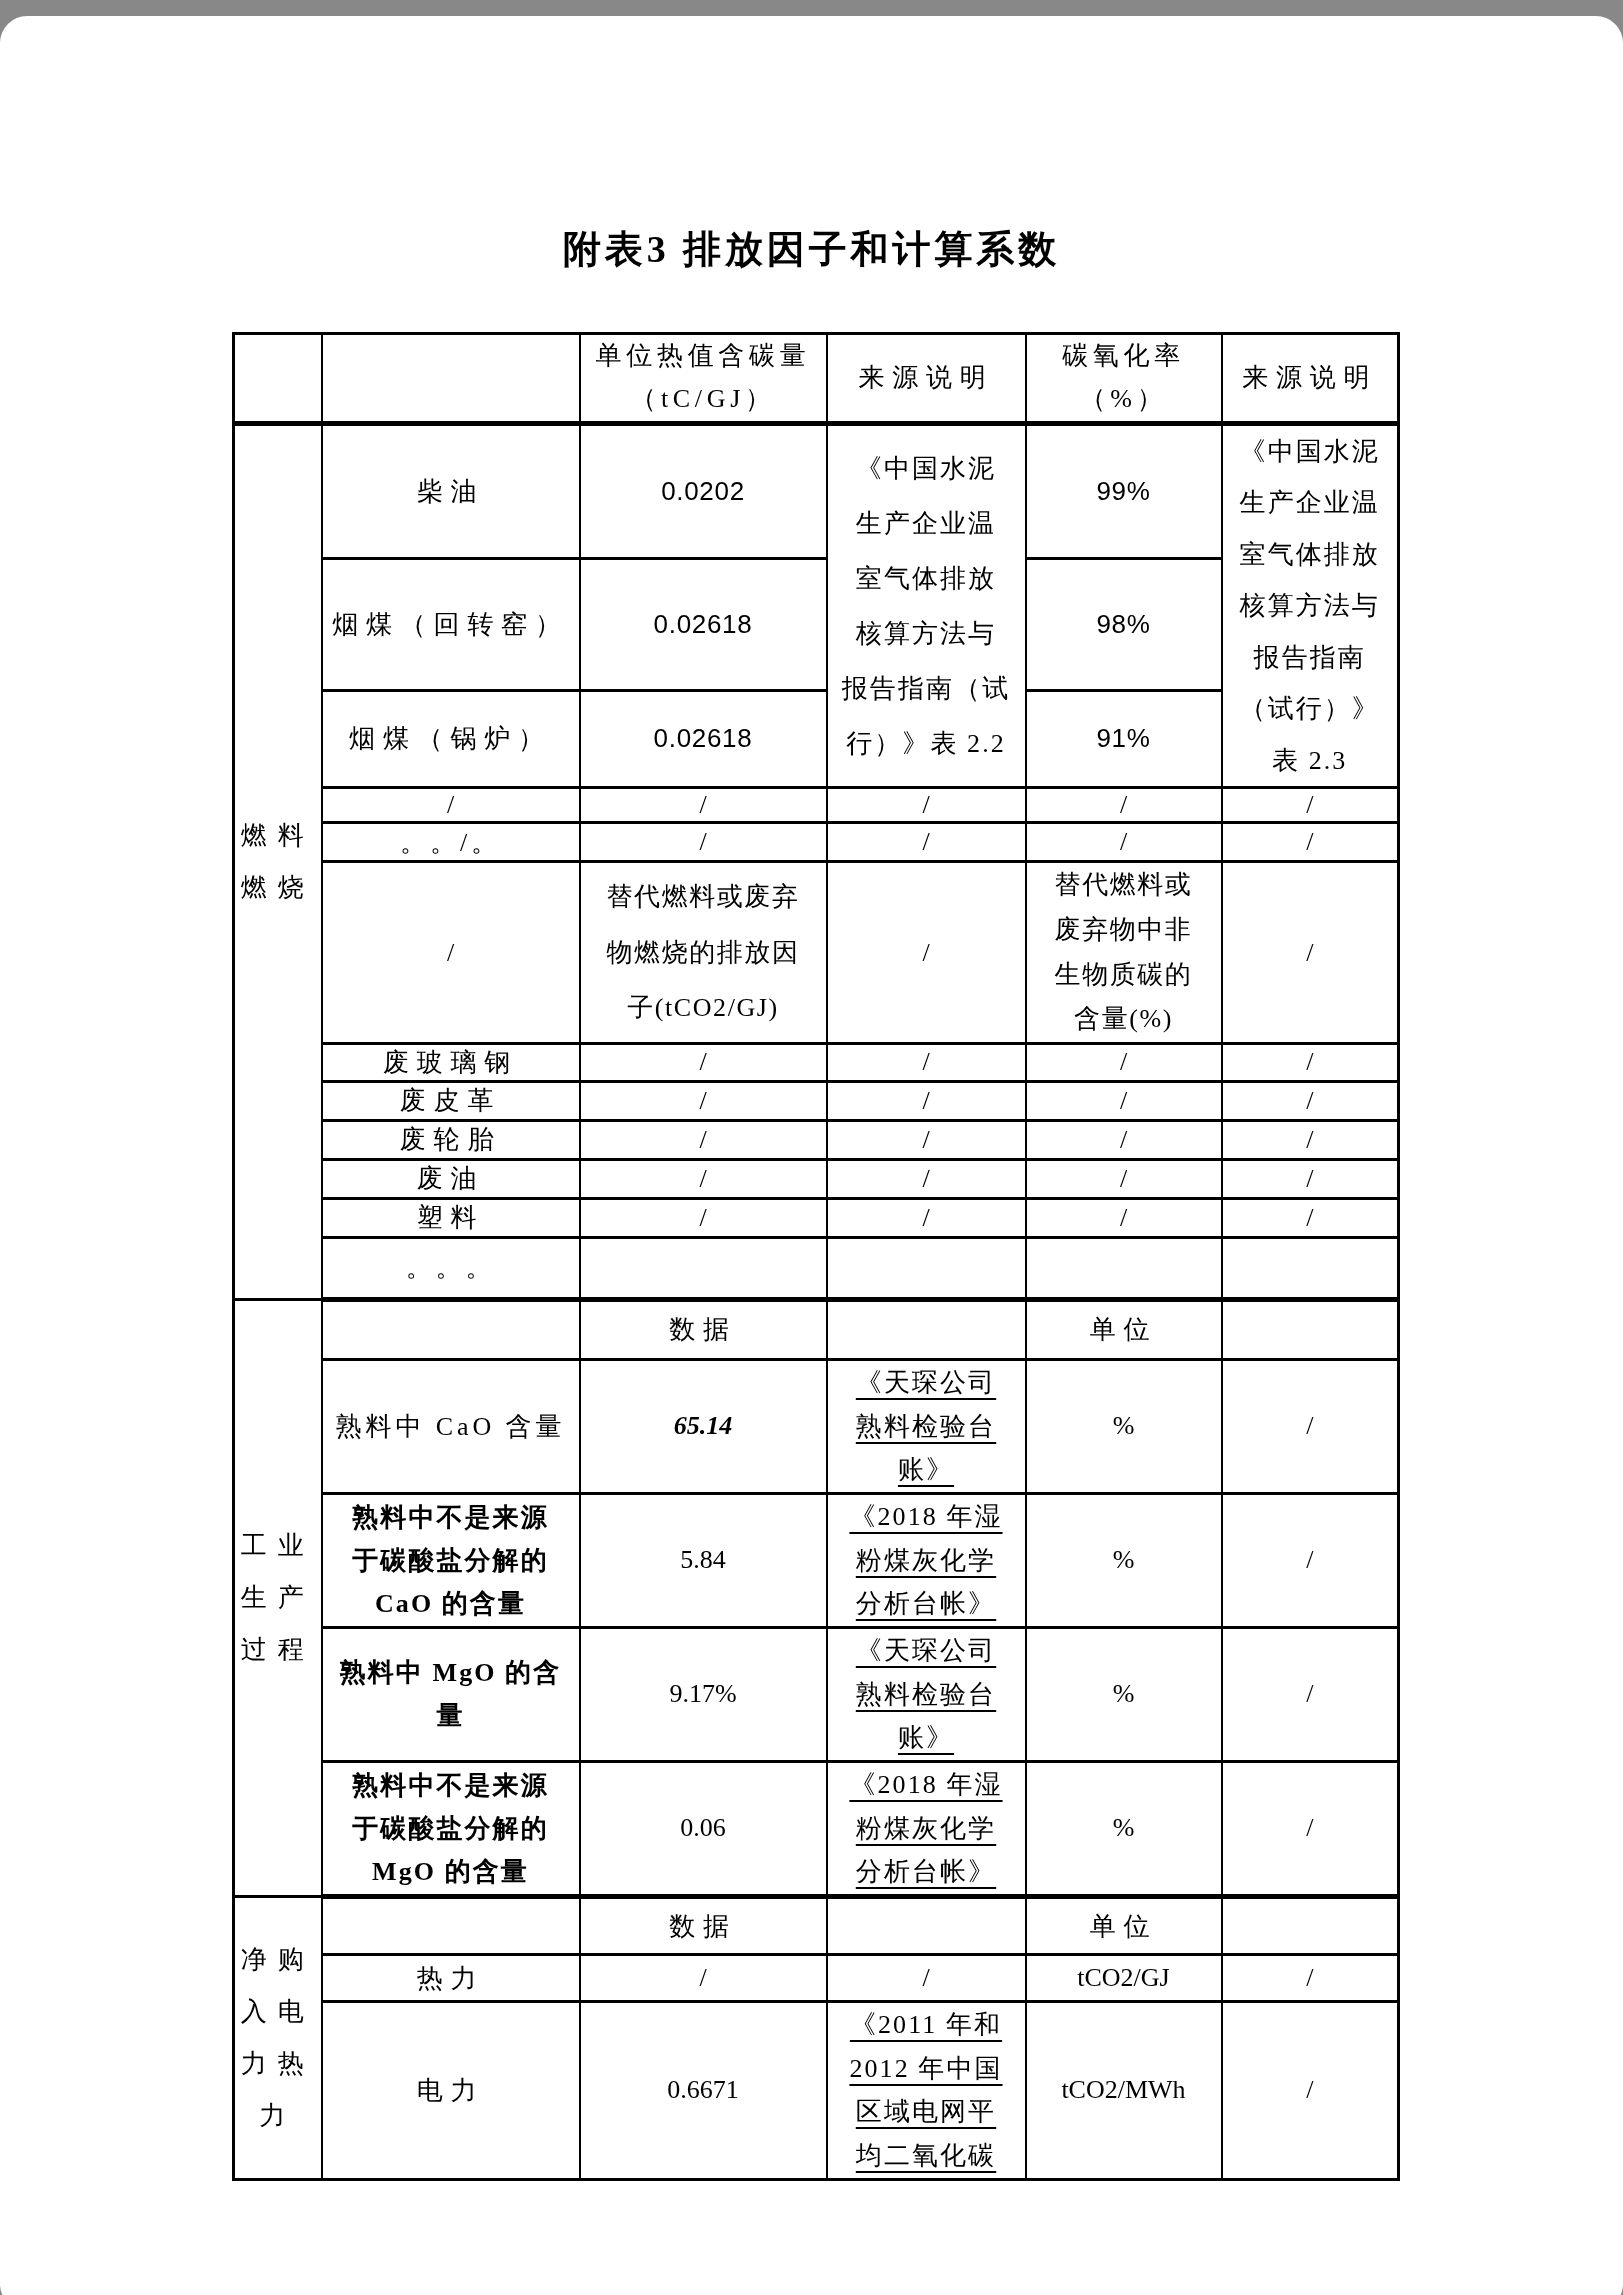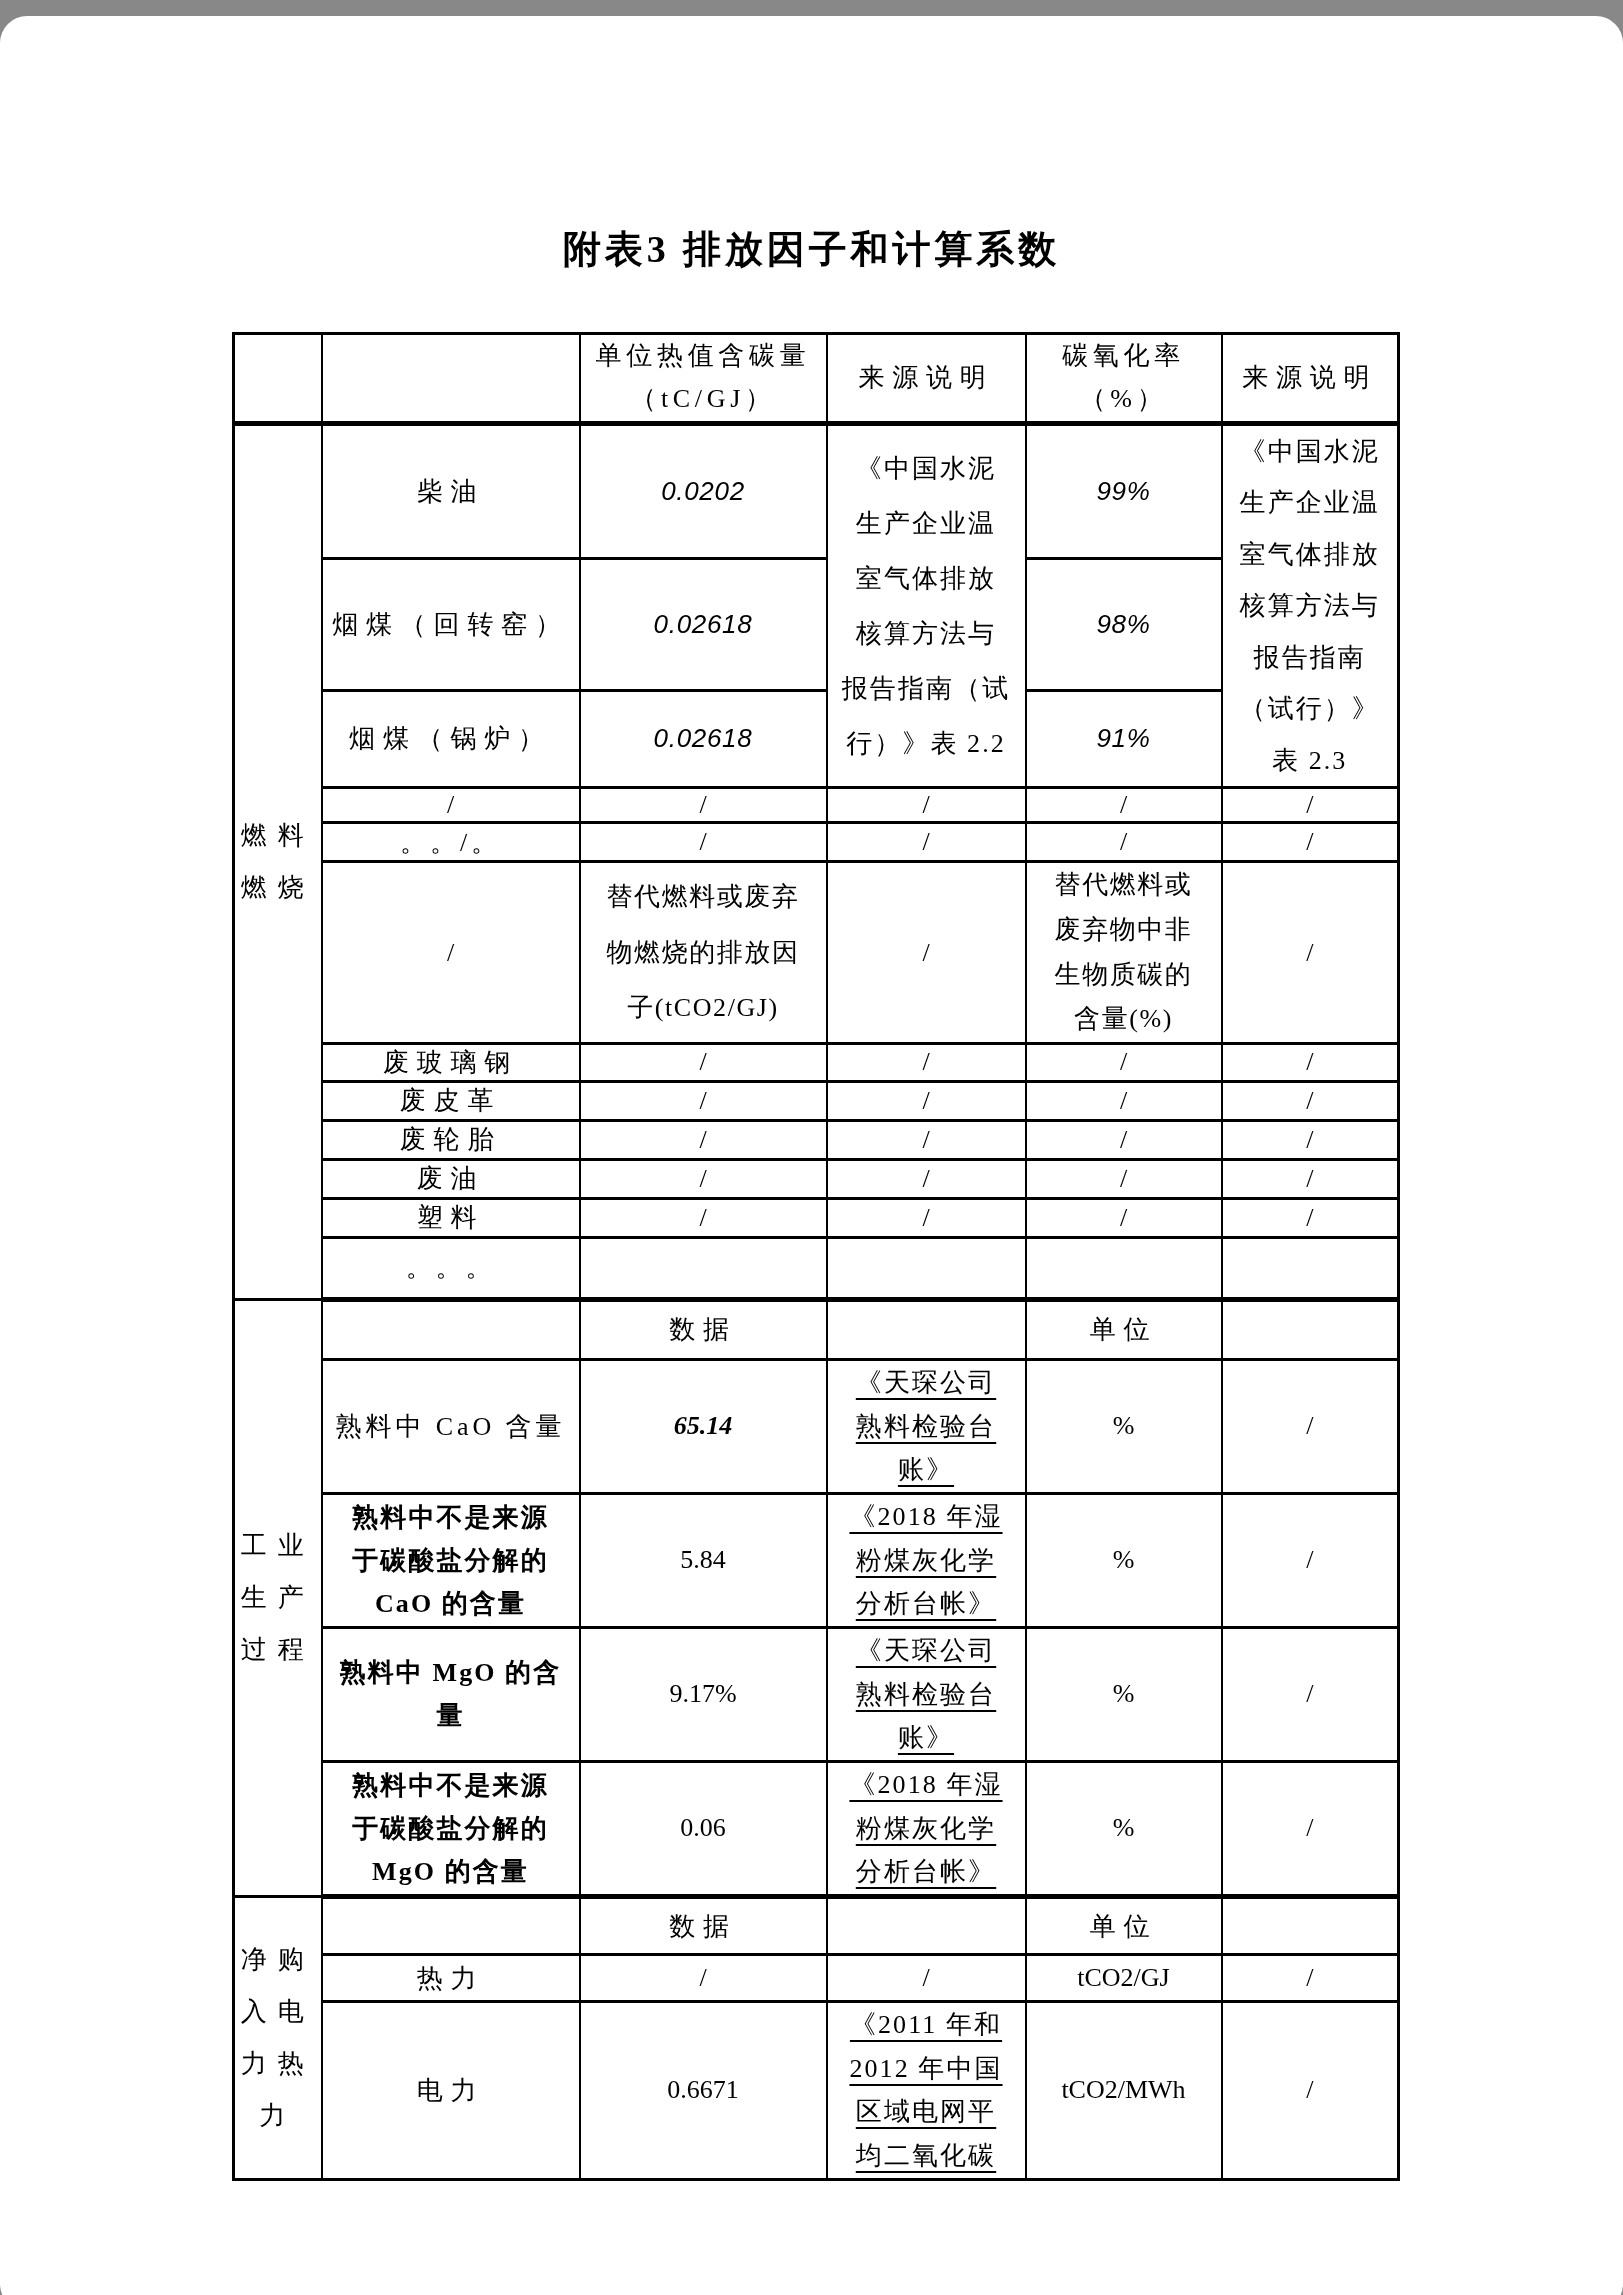--- a/index.html
+++ b/index.html
@@ -34,21 +34,21 @@
     vertical-align:middle;
     padding:0;
     font-size:26px;
     overflow:hidden;
   }
   tr.thick td{border-bottom-width:5.9px;}
   .sp{letter-spacing:0.30em;}
   .sp-sm{letter-spacing:0.15em;}
   .hdr{white-space:pre-line;line-height:1.65;letter-spacing:0.18em;font-size:26px;}
   .stub{white-space:pre-line;font-size:29px;line-height:2.0;letter-spacing:0.42em;}
-  .num-sans{font-family:"Liberation Sans", sans-serif;font-size:29.4px;letter-spacing:0.7px;font-style:italic;}
+  .num-sans{font-family:"Liberation Sans", sans-serif;font-size:29.4px;letter-spacing:0.7px;}
   .num-serif{font-size:28px;}
   .bold{font-weight:bold;font-size:31px;font-style:italic;}
   .slash{font-size:27.5px;}
   .u{text-decoration:underline;text-decoration-thickness:2px;text-underline-offset:7.2px;}
   .src-fuel{white-space:pre-line;font-size:25px;line-height:2.12;letter-spacing:0.08em;}
   .src-fuel2{white-space:pre-line;font-size:25px;line-height:1.98;letter-spacing:0.08em;}
   .src-u{white-space:pre-line;font-size:25px;line-height:1.68;letter-spacing:0.08em;}
   .name-ml{white-space:pre-line;font-size:25px;line-height:1.66;letter-spacing:0.08em;font-weight:bold;}
   .alt-val{white-space:pre-line;font-size:25px;line-height:2.15;letter-spacing:0.06em;}
   .alt-oxid{white-space:pre-line;font-size:25px;line-height:1.72;letter-spacing:0.06em;}

